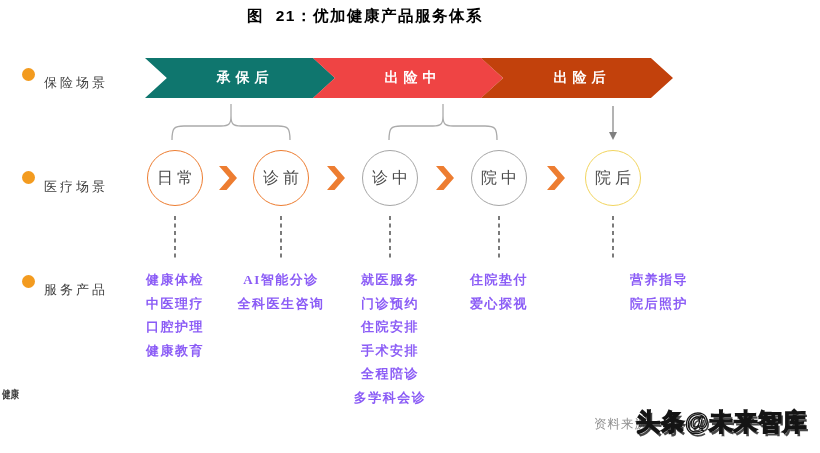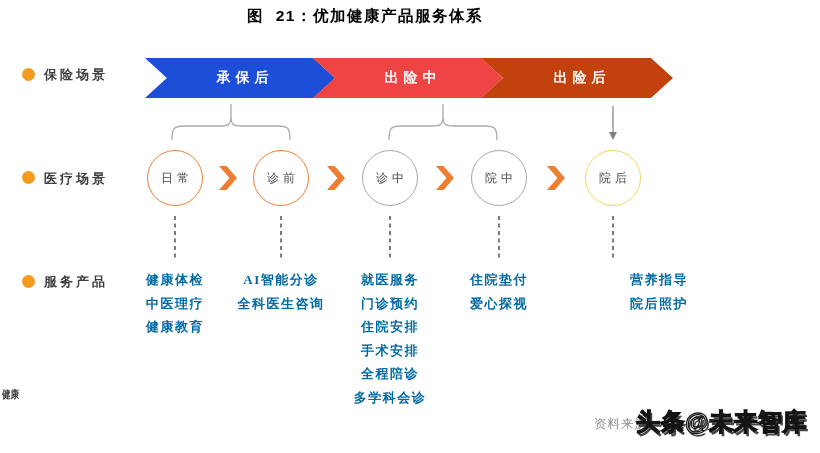--- a/index.html
+++ b/index.html
@@ -5,48 +5,48 @@
   html,body{margin:0;padding:0;background:#ffffff;}
   #canvas{position:relative;width:820px;height:453px;background:#ffffff;overflow:hidden;
           font-family:"Liberation Sans",sans-serif;}
 
   
   .fig-title{position:absolute;top:6px;left:0;width:730px;text-align:center;
              font-size:15.5px;font-weight:bold;color:#000000;letter-spacing:1.5px;white-space:pre;}
 
   
   .dot{position:absolute;width:13px;height:13px;border-radius:50%;background:#F39B1F;}
-  .row-label{position:absolute;left:44px;font-size:13px;font-weight:bold;color:#3d3d3d;
-             letter-spacing:3px;font-family:"Liberation Serif",serif;}
+  .row-label{position:absolute;left:44px;font-size:13px;font-weight:normal;color:#3d3d3d;
+             letter-spacing:3px;font-family:"Liberation Serif",serif;margin-top:8px;}
 
   
   .arrow{position:absolute;top:58px;height:40px;display:flex;align-items:center;justify-content:center;
          clip-path:polygon(0% 0%, 88.5% 0%, 100% 50%, 88.5% 100%, 0% 100%, 11.5% 50%);}
   .arrow span{color:#ffffff;font-size:14px;font-weight:bold;letter-spacing:5px;padding-left:10px;
               font-family:"Liberation Serif",serif;}
-  .arrow.c-orange{background:#1d4ed8;}
+  .arrow.c-orange{background:#0f766e;}
   .arrow.c-gray{background:#ef4444;}
   .arrow.c-yellow{background:#c2410c;}
 
   
   .circle{position:absolute;top:150px;width:56px;height:56px;border-radius:50%;
           display:flex;align-items:center;justify-content:center;background:#fff;box-sizing:border-box;}
   .circle.b-orange{border:1.5px solid #ED7D31;}
   .circle.b-gray{border:1.5px solid #A6A6A6;}
   .circle.b-yellow{border:1.5px solid #F2D55F;}
-  .circle span{font-size:12px;color:#4a4a4a;letter-spacing:4px;padding-left:4px;
+  .circle span{font-size:16px;color:#4a4a4a;letter-spacing:4px;padding-left:4px;
                font-family:Liberation Sans, sans-serif;}
 
   
   .chev{position:absolute;top:166px;width:18px;height:24px;background:#ED7D31;
         clip-path:polygon(0% 0%, 42% 0%, 100% 50%, 42% 100%, 0% 100%, 58% 50%);}
 
   
   .svc-col{position:absolute;top:268px;width:150px;text-align:center;}
-  .svc-col div{font-size:13px;line-height:23.5px;font-weight:600;color:#0369a1;letter-spacing:1.5px;
+  .svc-col div{font-size:13px;line-height:23.5px;font-weight:600;color:#8b5cf6;letter-spacing:1.5px;
                font-family:"Liberation Serif",serif;}
 
   
   #connectors{position:absolute;left:0;top:0;width:820px;height:453px;pointer-events:none;}
 
   
   .left-mark{position:absolute;left:2px;top:387px;font-size:11px;font-weight:bold;color:#3a3a3a;
              transform:scaleX(.78);transform-origin:left;filter:blur(.35px);letter-spacing:0;}
   .src-label{position:absolute;left:594px;top:416px;font-size:12.5px;color:#8f8f8f;letter-spacing:1px;}
   .src-tail{position:absolute;left:794px;top:416px;font-size:12.5px;color:#a8a8a8;}
@@ -112,20 +112,21 @@
   <div class="circle b-yellow" style="left:585px;">
     <span>院后</span>
   </div>
 
   <div class="dot" style="left:22px;top:275px;"></div>
   <div class="row-label" style="top:273px;">服务产品</div>
 
   <div class="svc-col" style="left:100px;">
     <div>健康体检</div>
     <div>中医理疗</div>
+    <div>口腔护理</div>
     <div>健康教育</div>
   </div>
   <div class="svc-col" style="left:206px;">
     <div>AI智能分诊</div>
     <div>全科医生咨询</div>
   </div>
   <div class="svc-col" style="left:424px;">
     <div>住院垫付</div>
     <div>爱心探视</div>
   </div>

